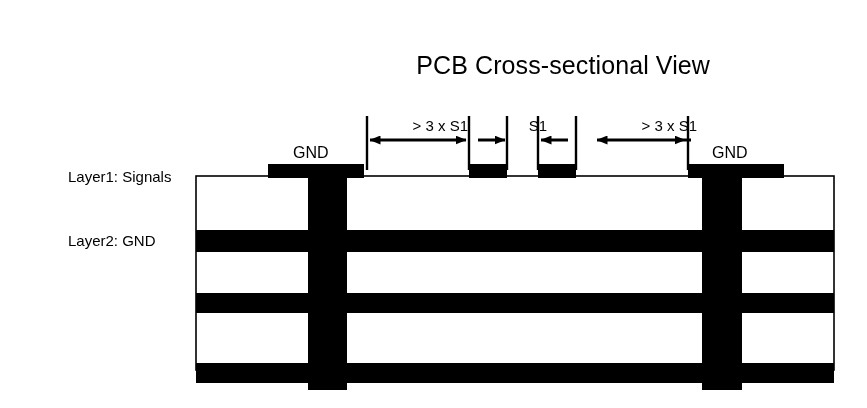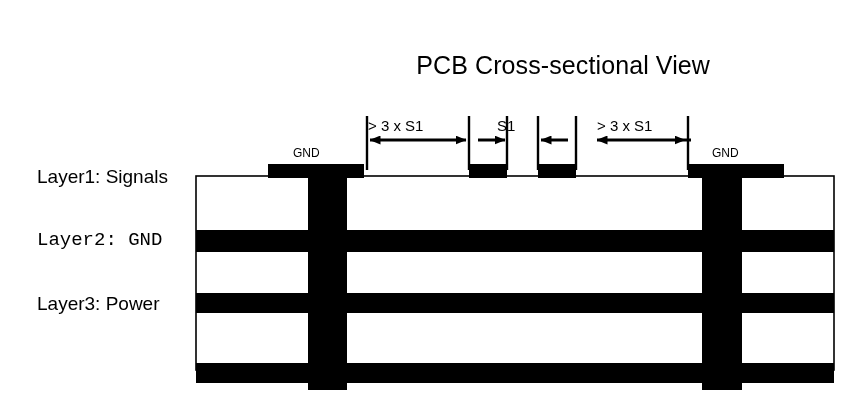--- a/index.html
+++ b/index.html
@@ -36,54 +36,54 @@
   }
   #diagram {
     position: absolute;
     left: 0;
     top: 0;
     width: 867px;
     height: 408px;
   }
   .layer-label {
     position: absolute;
-    font-size: 19px;
+    font-size: 15px;
     line-height: 15.5px;
     color: #000;
     white-space: nowrap;
     text-align: center;
+    margin-left: 31px;
   }
   .gnd-label {
     position: absolute;
-    font-size: 12px;
+    font-size: 16px;
     line-height: 16px;
     color: #000;
     white-space: nowrap;
   }
   .dim-label {
     position: absolute;
     font-size: 15px;
     line-height: 15px;
     color: #000;
     white-space: nowrap;
-    text-align: left;
+    text-align: right;
   }
 </style>
 </head>
 <body>
 
 <div id="page">
 
   <div id="title-block">
     <div class="title-line">PCB Cross-sectional View</div>
   </div>
 
   <div class="layer-label" style="left:37px; top:169px;">Layer1: Signals</div>
-  <div class="layer-label" style="left:37px; top:233px;font-family:Liberation Mono, monospace;">Layer2: GND</div>
-  <div class="layer-label" style="left:37px; top:296px;">Layer3: Power</div>
+  <div class="layer-label" style="left:37px; top:233px;">Layer2: GND</div>
 
   <div class="gnd-label" style="left:293px; top:145px;">GND</div>
   <div class="gnd-label" style="left:712px; top:145px;">GND</div>
 
   <div class="dim-label" style="left:368px; top:118px; width:100px;">&gt; 3 x S1</div>
   <div class="dim-label" style="left:497px; top:118px; width:50px;">S1</div>
   <div class="dim-label" style="left:597px; top:118px; width:100px;">&gt; 3 x S1</div>
 
   <svg id="diagram" viewBox="0 0 867 408" xmlns="http://www.w3.org/2000/svg">
 

